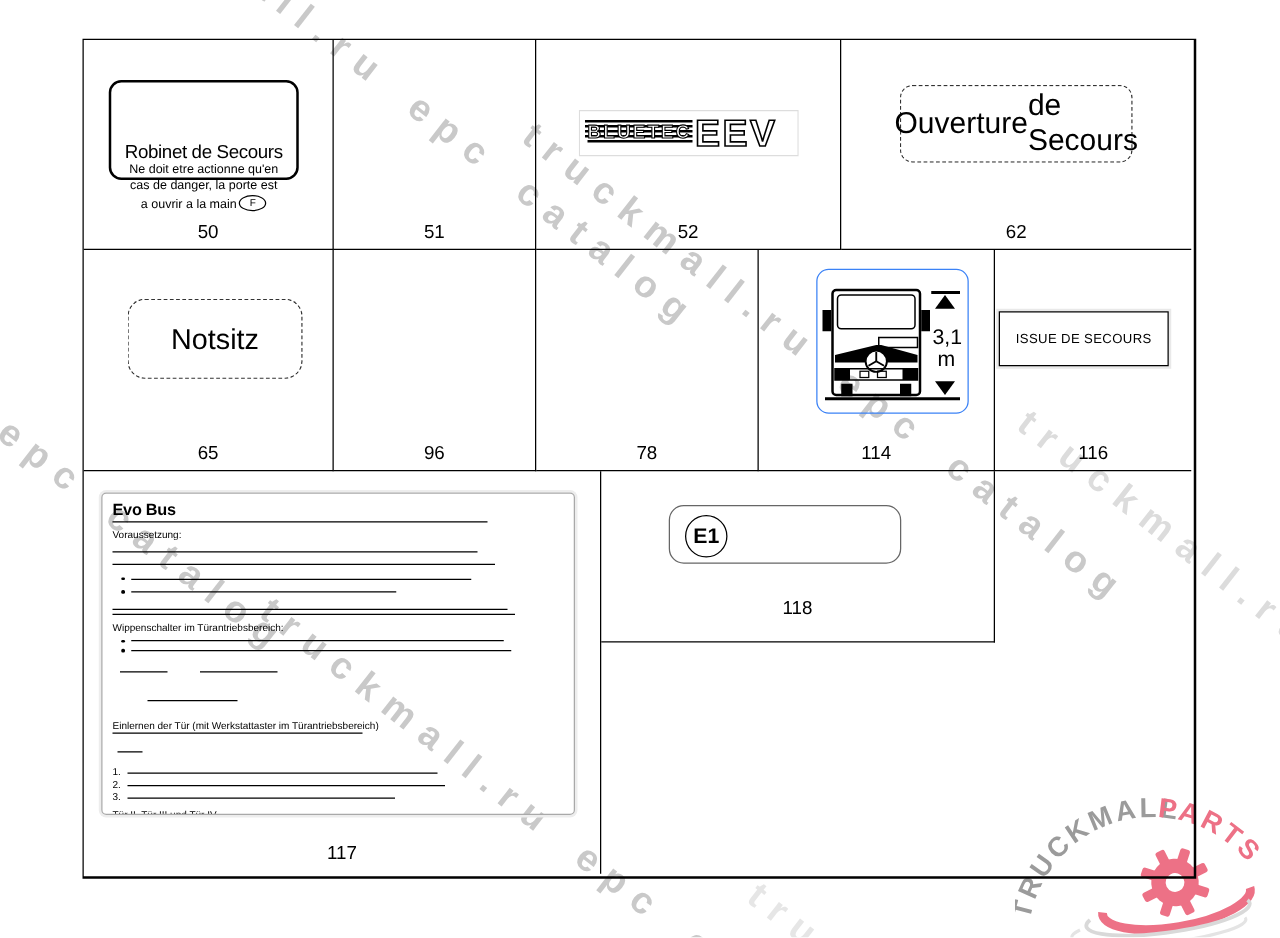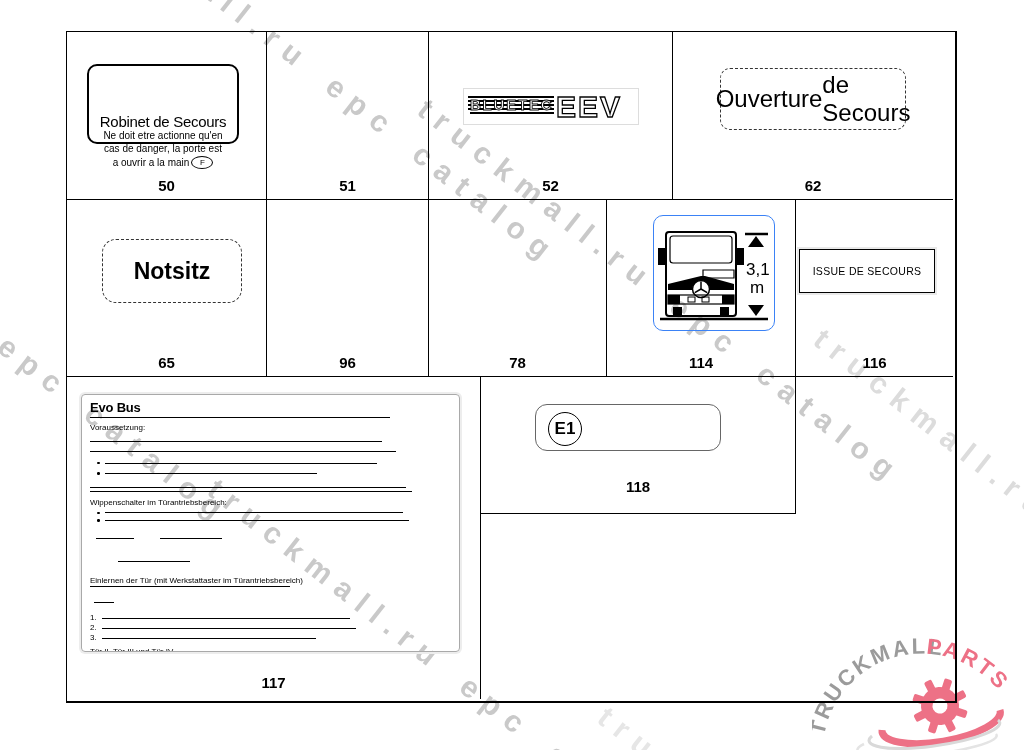--- a/index.html
+++ b/index.html
@@ -13,41 +13,41 @@
       font-weight:bold;pointer-events:none;}
   .wm.light{color:#dcdcdc;}
   .wm.lighter{color:#e6e6e6;}
 
   
   .sheet{position:absolute;left:66px;top:31px;width:888px;height:669px;z-index:1;
          border:1px solid #000;border-right-width:2px;border-bottom-width:2px;}
   .cell{position:absolute;box-sizing:border-box;}
   .br{border-right:1px solid #000;}
   .bb{border-bottom:1px solid #000;}
-  .num{position:absolute;left:0;right:0;bottom:5px;text-align:center;font-size:15px;font-weight:bold;}
+  .num{position:absolute;left:0;right:0;bottom:5px;text-align:center;font-size:15px;}
 
   
   .sticker{position:absolute;box-sizing:border-box;background:transparent;}
   .s50{left:20px;top:32px;width:152px;height:80px;border:2px solid #000;border-radius:10px;
        text-align:center;padding-top:3px;}
   .s50 .t{font-size:15px;letter-spacing:-0.3px;margin-top:44px;}
   .s50 .s{font-size:10px;line-height:1.28;}
   .oval{display:inline-block;width:20px;height:11px;border:1px solid #000;border-radius:50%;
         font-size:8px;line-height:11px;text-align:center;vertical-align:1px;margin-left:2px;}
 
   .s51{left:32px;top:24px;width:98px;height:98px;border:1.5px dashed #111;border-radius:50%;
        display:flex;align-items:center;justify-content:center;}
   .s51 .v{font-size:78px;font-weight:bold;transform:scaleX(.68);letter-spacing:-5px;line-height:1;}
 
   .s62{left:47px;top:36px;width:186px;height:62px;border:1.5px dashed #333;border-radius:10px;
        display:flex;flex-direction:row;align-items:center;justify-content:center;}
   .s62 div{font-size:24px;line-height:1.15;}
 
   .s65{left:35px;top:39px;width:140px;height:64px;border:1.5px dashed #333;border-radius:14px;
-       display:flex;align-items:center;justify-content:center;font-size:23px;font-weight:bold;}
+       display:flex;align-items:center;justify-content:center;font-size:23px;}
 
   .s71{left:11px;top:38px;width:140px;height:66px;border:1.5px solid #000;border-radius:9px;
        text-align:center;padding-top:4px;}
   .s71 .t{font-size:16px;margin-bottom:4px;}
   .s71 .s{font-size:10px;line-height:1.5;}
 
   .s78{left:21px;top:43px;width:136px;height:74px;border:3px solid #000;border-radius:10px;
        display:flex;flex-direction:column;align-items:center;justify-content:center;}
   .s78 div{font-size:14px;line-height:1.8;}
 

